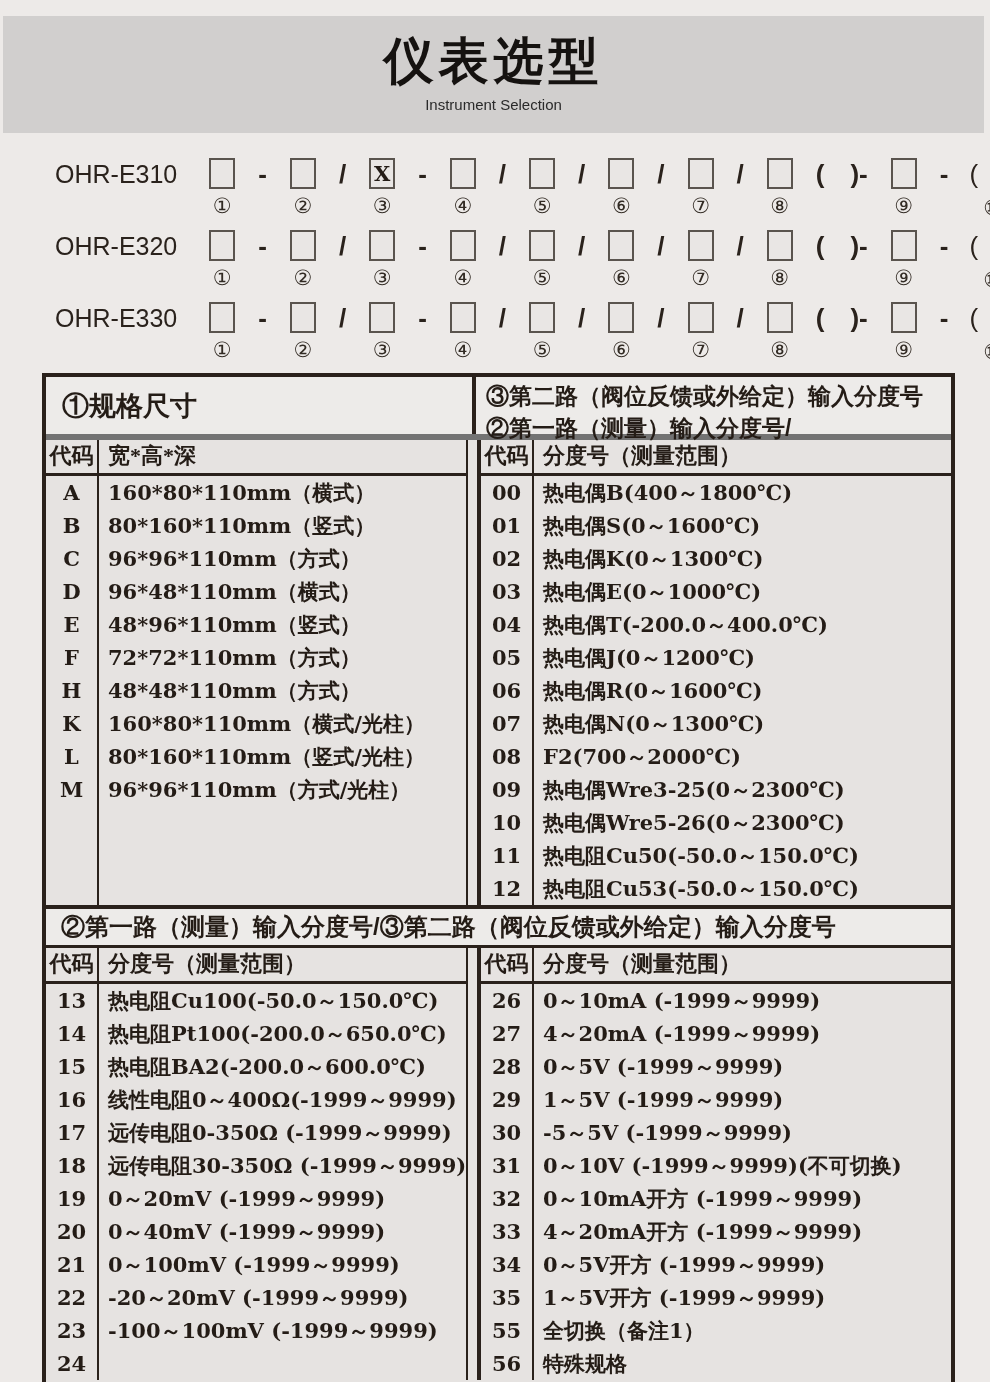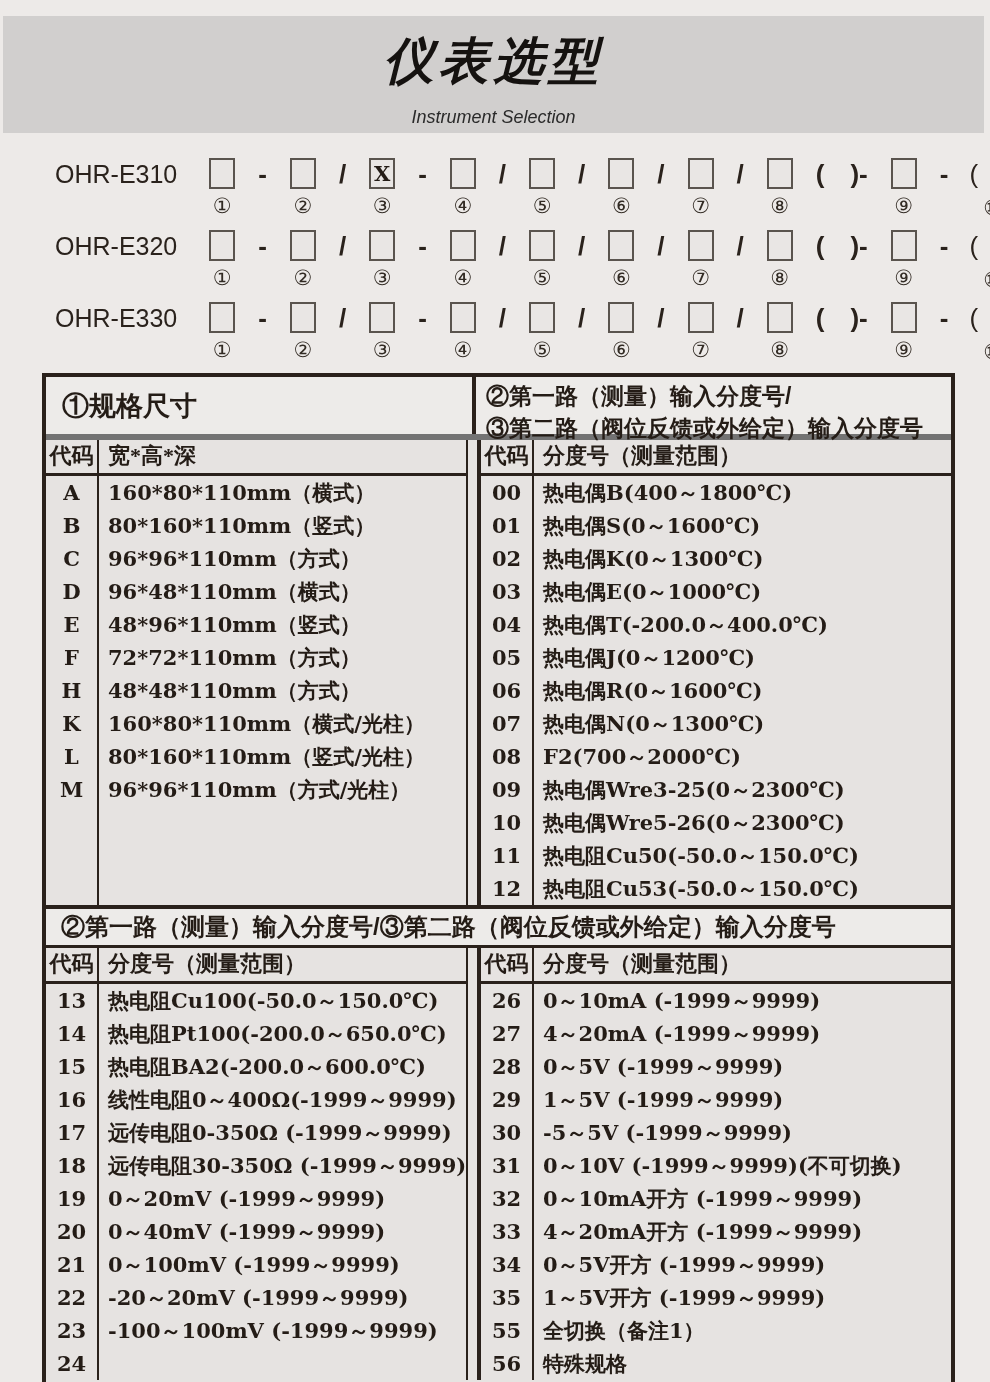--- a/index.html
+++ b/index.html
@@ -5,27 +5,27 @@
   html,body { margin:0; padding:0; }
   .page {
     position:relative; width:990px; height:1382px;
     background:#edeae8; overflow:hidden;
     font-family:"Liberation Sans", sans-serif; color:#241c16;
   }
 
   
   .banner {
     position:absolute; top:16px; left:3px; right:6px; height:117px;
-    background:#d1cfce; text-align:center;font-style:italic;
+    background:#d1cfce; text-align:center;
   }
   .banner .title {
     margin-top:12px; font-size:50px; font-weight:700; letter-spacing:5px;
     color:#151210;
   }
-  .banner .subtitle { font-size:18px; margin-top:12px; color:#2a2a2a; }
+  .banner .subtitle { font-size:15px; margin-top:1px; color:#2a2a2a; }
 
   
   .models { position:absolute; top:158px; left:55px; }
   .model-row { display:flex; align-items:flex-start; column-gap:21px; margin-bottom:11px; }
   .m-name { font-size:25px; line-height:33px; margin-right:9px; white-space:nowrap; color:#2a221c; }
   .unit { display:flex; flex-direction:column; align-items:center; width:30px; }
   .unit.wide { width:auto; }
   .mbox {
     width:26px; height:31px; box-sizing:border-box;
     border:2px solid #5a544e; background:#e9e6e4;
@@ -240,22 +240,22 @@
         </div>
         <span class="m-label">阀位控制</span>
       </div>
     </div>
 
   <div class="spec-table">
 
     <div class="band1">
       <div class="band1-left">①规格尺寸</div>
       <div class="band1-right">
+        <div>③第二路（阀位反馈或外给定）输入分度号</div>
         <div>②第一路（测量）输入分度号/</div>
-        <div>③第二路（阀位反馈或外给定）输入分度号</div>
       </div>
     </div>
 
     <div class="halves">
       <div class="half left" id="s1-left">
           <div class="sub-row">
             <div class="sub-code">代码</div>
             <div class="sub-val">宽*高*深</div>
           </div>
           <div class="rows-wrap s1-rows">

